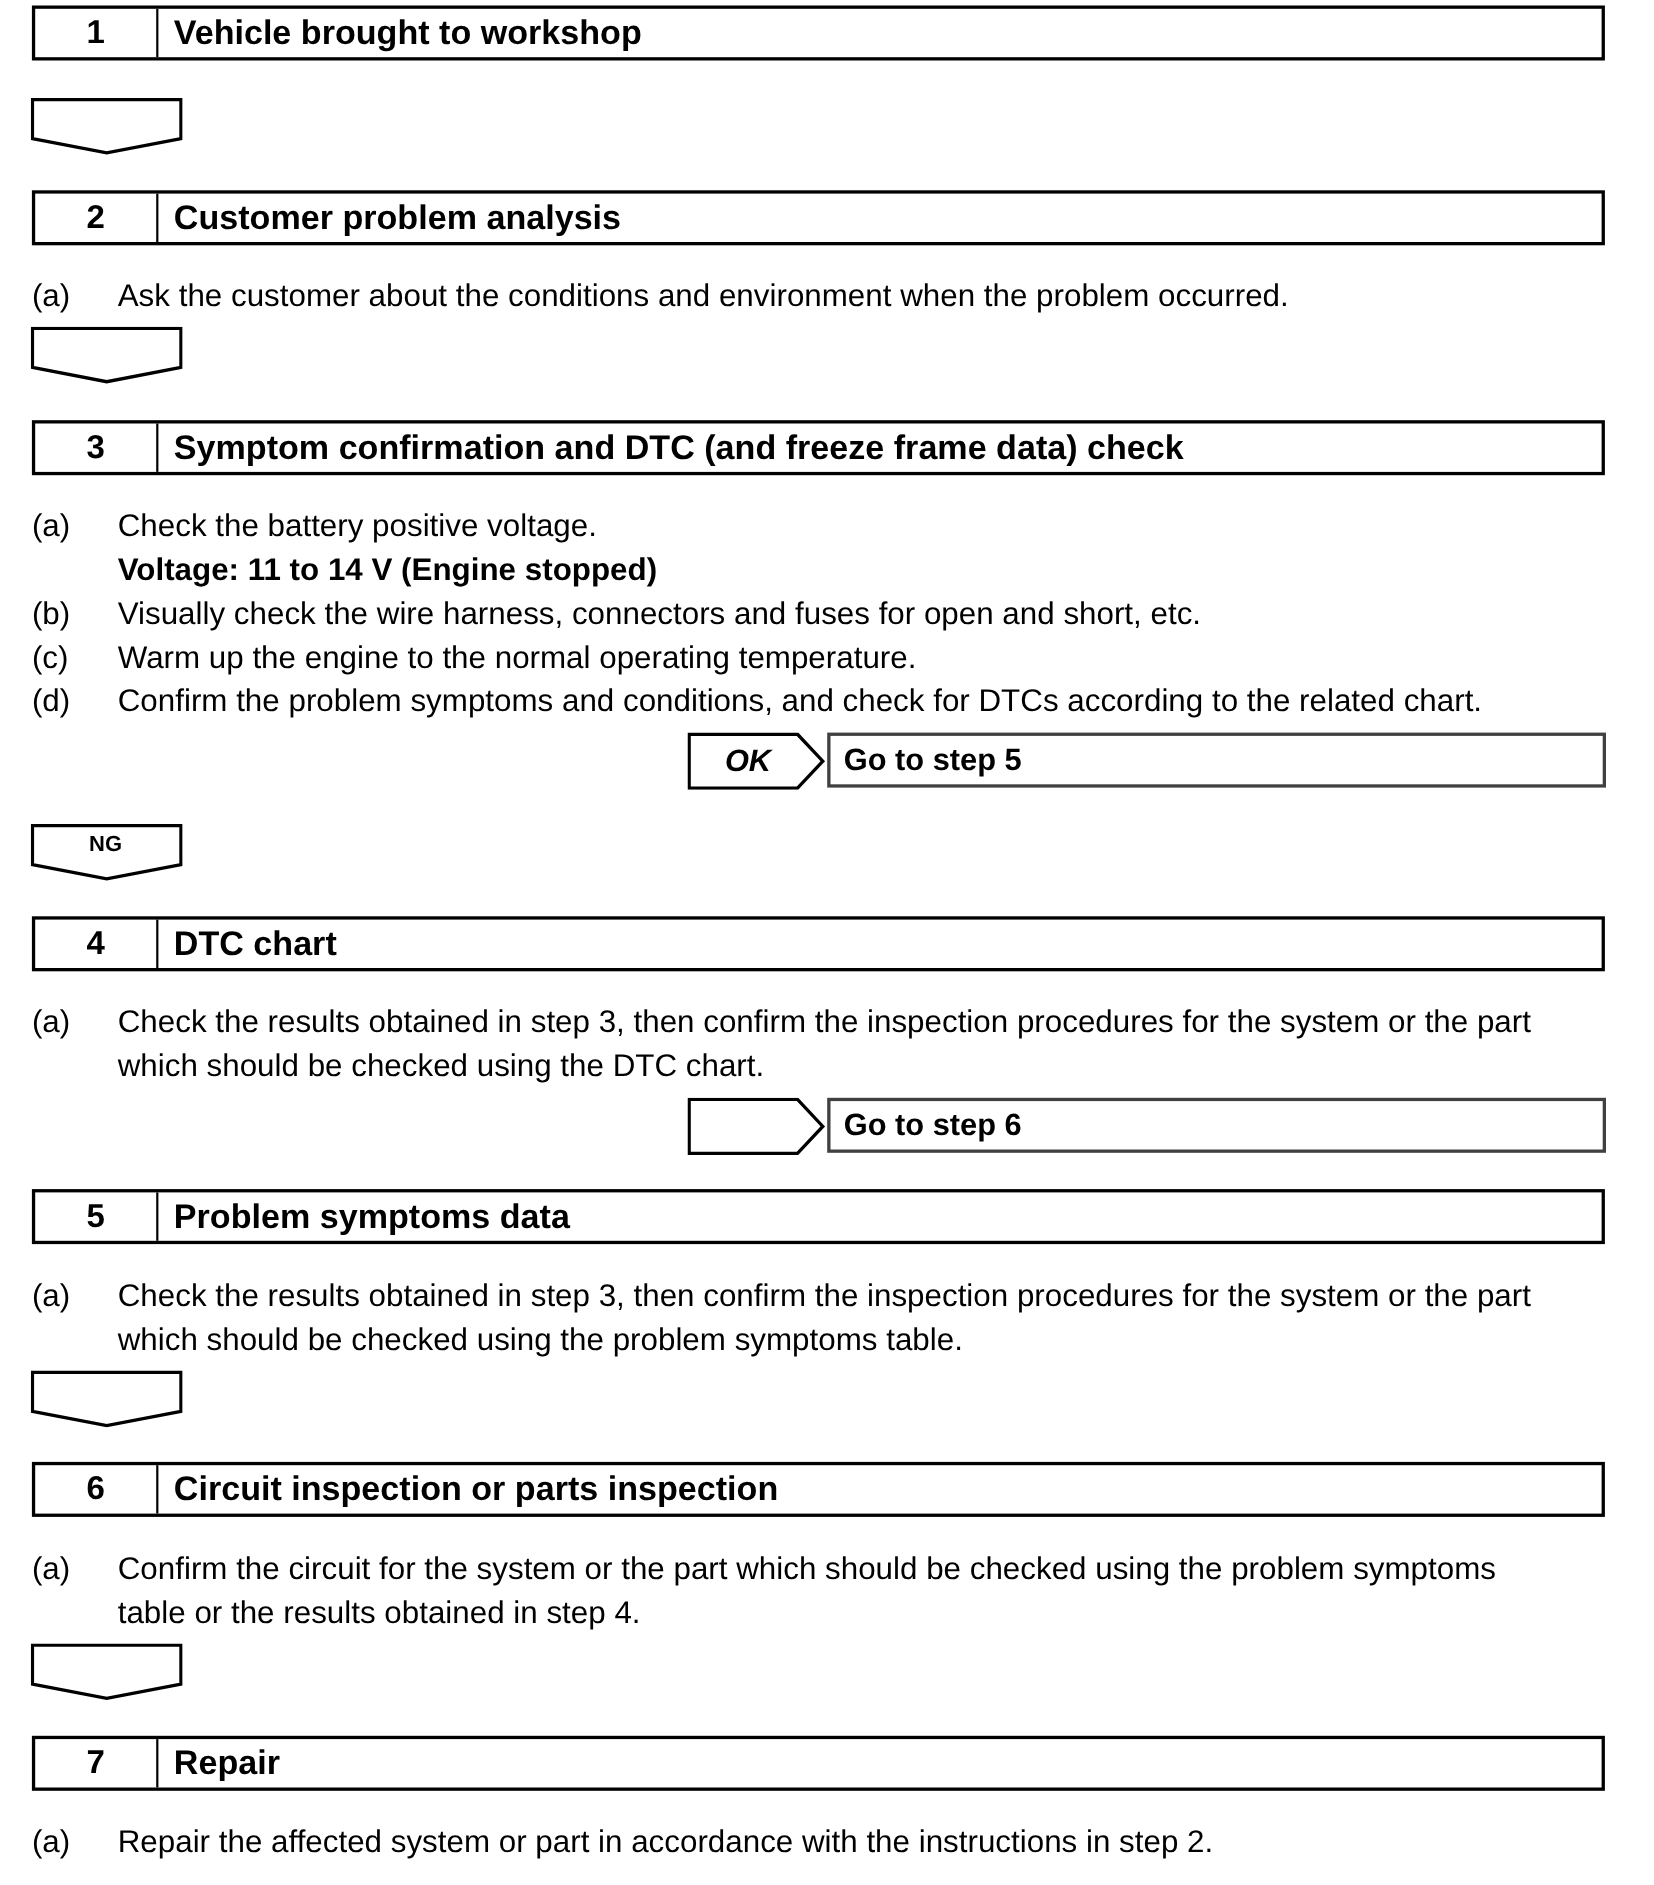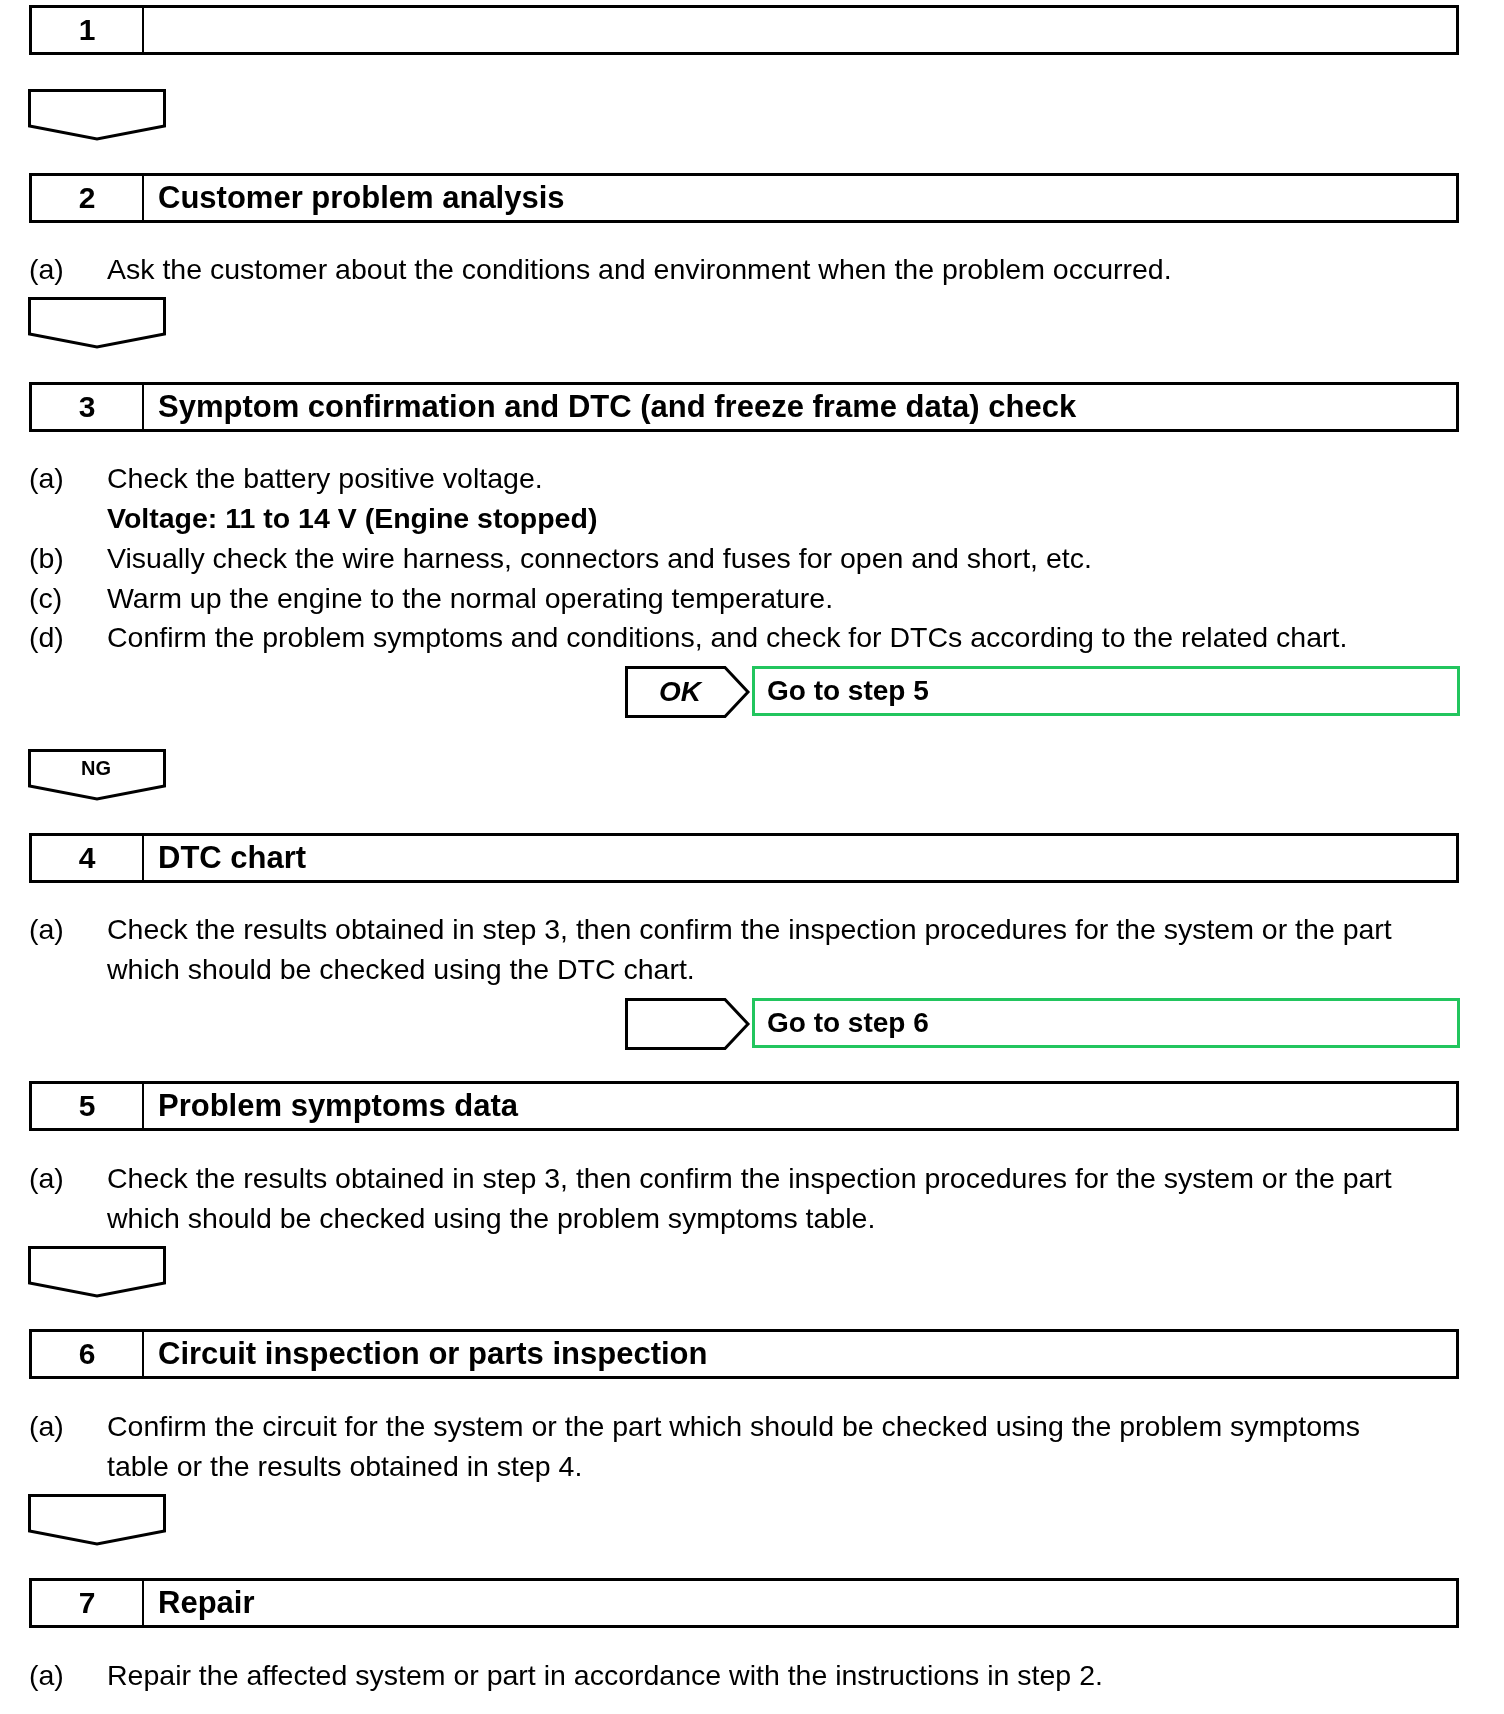--- a/index.html
+++ b/index.html
@@ -17,29 +17,30 @@
   .txt { position: absolute; left: 107px; }
   .bold { font-weight: bold; }
   .down-arrow { position: absolute; left: 28px; width: 138px; height: 52px; }
   .down-arrow svg { position: absolute; left: 0; top: 0; }
   .down-arrow .arrow-label { position: absolute; left: 0; width: 136px; top: 8px; text-align: center;
                               font-weight: bold; font-size: 20px; }
   .right-arrow { position: absolute; left: 625px; width: 130px; height: 52px; }
   .right-arrow svg { position: absolute; left: 0; top: 0; }
   .right-arrow .arrow-label { position: absolute; left: 0; width: 110px; top: 10px; text-align: center;
                                font-weight: bold; font-size: 28px; font-style: italic; }
-  .goto-box { position: absolute; left: 752px; width: 708px; height: 50px; border: 3px solid #22c55e;
+  .goto-box { position: absolute; left: 752px; width: 708px; height: 50px; border: 3px solid #404040;
               box-sizing: border-box; display: flex; align-items: center; padding-left: 12px;
               font-weight: bold; font-size: 28px; }
 </style>
 </head>
 <body>
 
 <div class="step-box" style="top:5px">
   <div class="step-num">1</div>
+  <div class="step-title">Vehicle brought to workshop</div>
 </div>
 <div class="down-arrow" style="top:89px">
   <svg width="138" height="52" viewBox="0 0 138 52">
       <polygon points="1.5,1.5 136.5,1.5 136.5,37 69,50 1.5,37" fill="#fff" stroke="#000" stroke-width="3"></polygon>
     </svg>
 </div>
 
 <div class="step-box" style="top:173px">
   <div class="step-num">2</div>
   <div class="step-title">Customer problem analysis</div>

